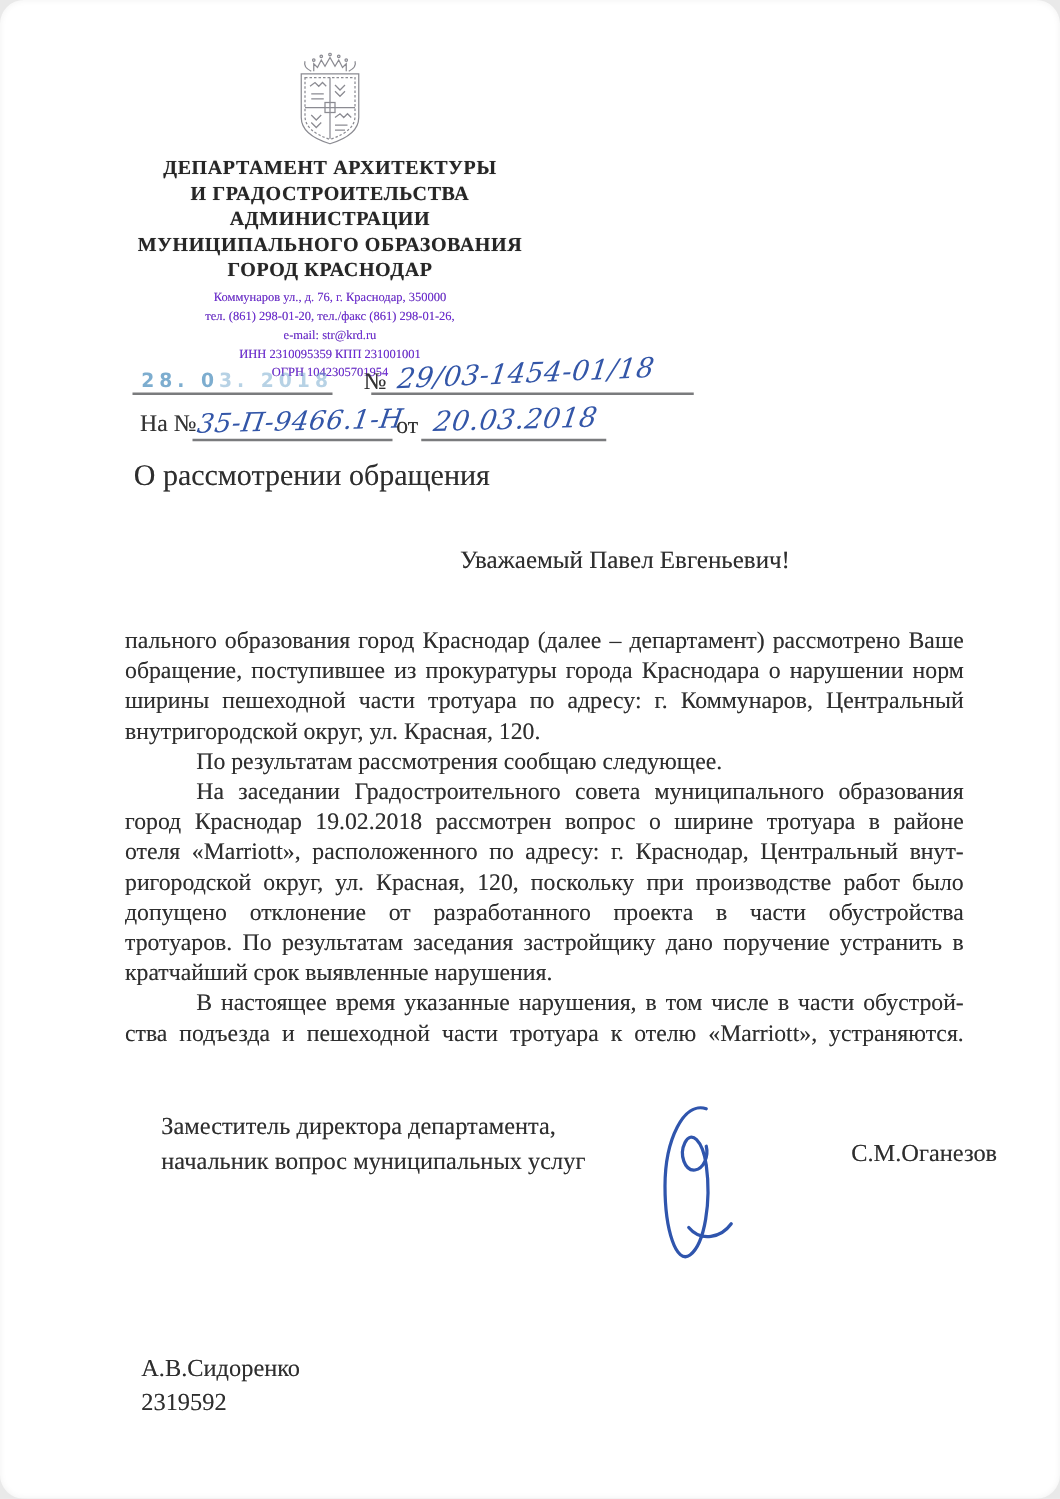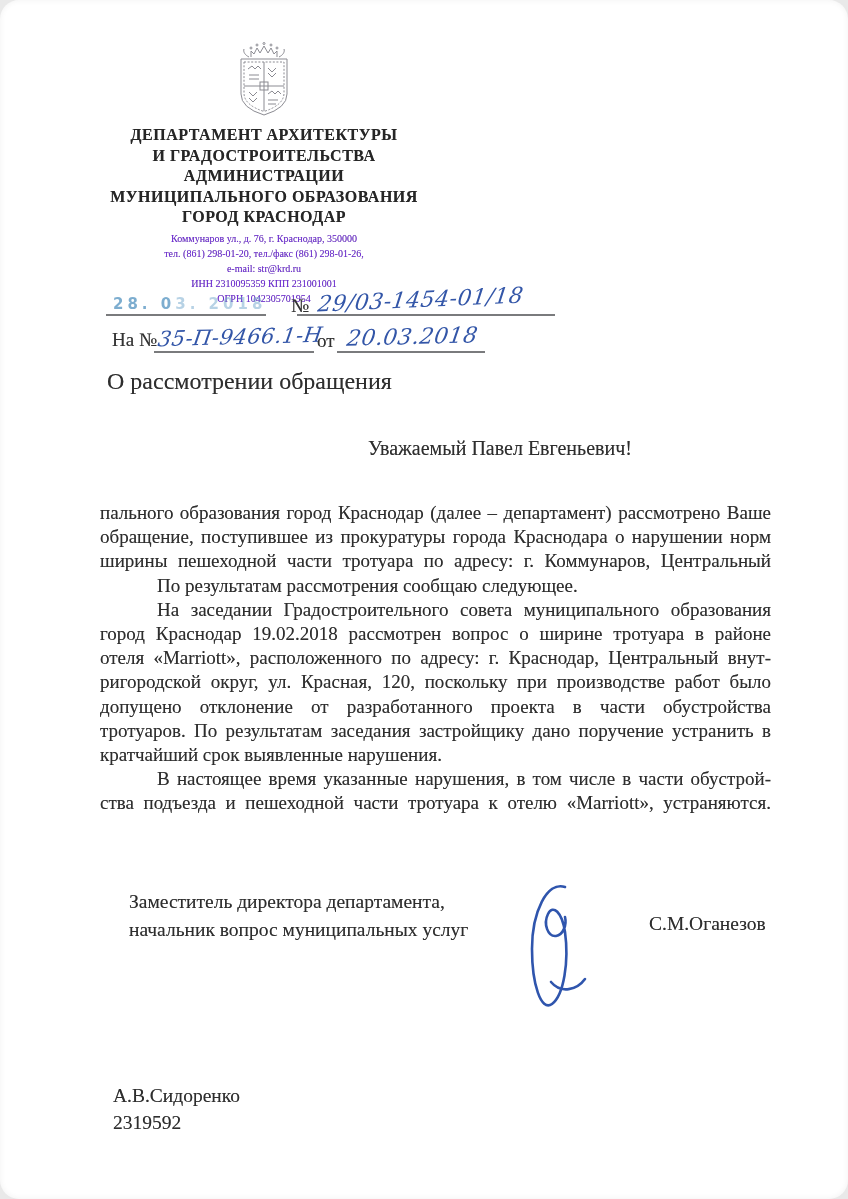--- a/index.html
+++ b/index.html
@@ -67,21 +67,21 @@
 
   
   .body-text{position:absolute;left:100px;top:501px;width:671px;font-size:19px;}
   .body-text > div{line-height:24.2px;}
   .body-text > div.ind{text-indent:57px;}
   .body-text > div.j{text-align:justify;text-align-last:justify;}
 
   
   .signoff{position:absolute;left:113px;top:888px;margin-left:16px;}
   .signoff > div{font-size:19.5px;line-height:28px;}
-  .signer-name{position:absolute;left:649px;top:913px;font-size:19.5px;}
+  .signer-name{position:absolute;left:681px;top:913px;font-size:19.5px;}
   .signature-svg{position:absolute;left:518px;top:878px;}
 
   
   .executor{position:absolute;left:113px;top:1082px;}
   .executor > div{font-size:19.5px;line-height:27px;}
 </style>
 </head>
 <body>
 
 <div class="page">
@@ -141,20 +141,21 @@
   <div id="in-date" class="handwriting">20.03.2018</div>
   <div id="rule4" class="rule"></div>
 
   <div class="subject soft">О рассмотрении обращения</div>
   <div class="salutation soft">Уважаемый Павел Евгеньевич!</div>
 
   <div class="body-text soft">
       <div class="j">пального образования город Краснодар (далее – департамент) рассмотрено Ваше</div>
       <div class="j">обращение, поступившее из прокуратуры города Краснодара о нарушении норм</div>
       <div class="j">ширины пешеходной части тротуара по адресу: г. Коммунаров, Центральный</div>
+      <div>внутригородской округ, ул. Красная, 120.</div>
       <div class="ind">По результатам рассмотрения сообщаю следующее.</div>
       <div class="ind j">На заседании Градостроительного совета муниципального образования</div>
       <div class="j">город Краснодар 19.02.2018 рассмотрен вопрос о ширине тротуара в районе</div>
       <div class="j">отеля «Marriott», расположенного по адресу: г. Краснодар, Центральный внут-</div>
       <div class="j">ригородской округ, ул. Красная, 120, поскольку при производстве работ было</div>
       <div class="j">допущено отклонение от разработанного проекта в части обустройства</div>
       <div class="j">тротуаров. По результатам заседания застройщику дано поручение устранить в</div>
       <div>кратчайший срок выявленные нарушения.</div>
       <div class="ind j">В настоящее время указанные нарушения, в том числе в части обустрой-</div>
       <div class="j">ства подъезда и пешеходной части тротуара к отелю «Marriott», устраняются.</div>

